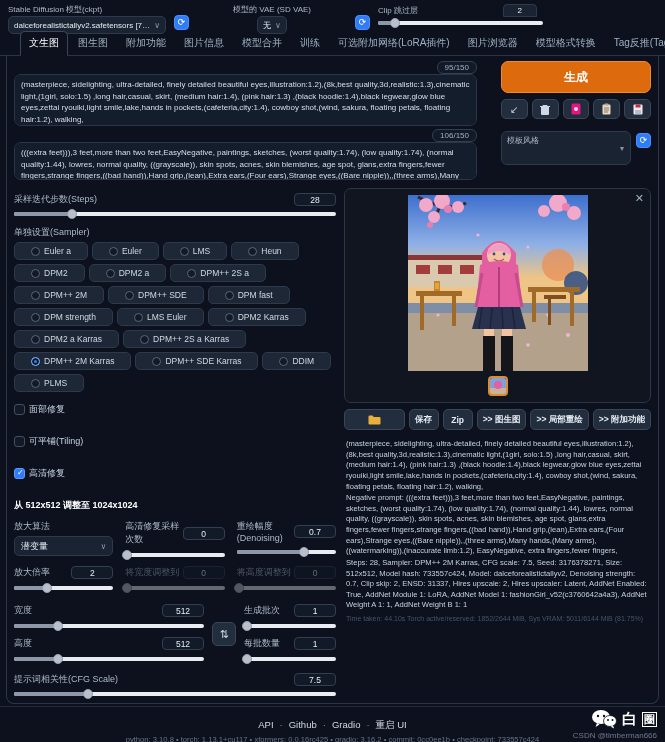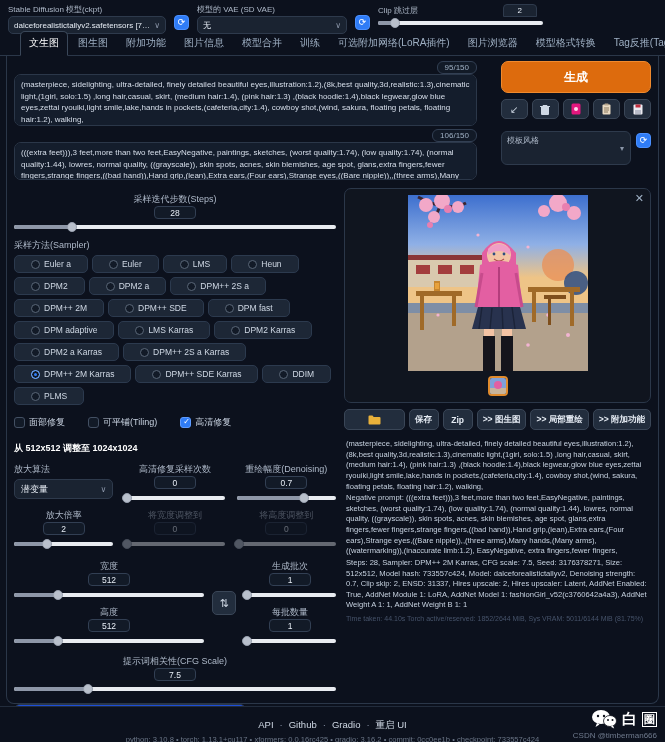--- a/index.html
+++ b/index.html
@@ -57,36 +57,36 @@
     padding:2px 5px; height:34px; position:relative; }
   .styles-label { font-size:8px; color:#aeb9c9; }
   .styles-caret { position:absolute; right:6px; top:12px; }
   .styles-row { display:flex; gap:5px; margin-top:6px; align-items:flex-start;}
   .styles-row .bluebtn{ margin-top:8px; }
   
   .row-b { display:flex; gap:8px; margin-top:8px; }
   .left-col { width:322px; }
   .right-col { flex:1; display:flex; flex-direction:column; }
   .sec-label { font-size:9px; color:#aeb9c9; }
-  .hdr-row { display:flex; align-items:center; justify-content:space-between; margin-bottom:2px;flex-direction:column; }
+  .hdr-row { display:flex; align-items:center; justify-content:space-between; margin-bottom:2px; }
   .numbox { background:#121a27; border:1px solid #323f53; border-radius:4px; min-width:42px; height:13px;
     text-align:center; color:#e6ecf4; font-size:8.5px; line-height:12px; padding:0 4px; }
   .group { border-bottom:1px solid #232e3f; padding:5px 0; }
   
   .samp-grid { display:flex; flex-wrap:wrap; gap:4px; margin-top:3px; }
   .samp { display:flex; align-items:center; gap:4px; background:#1d2736; border:1px solid #2c3a4e;
     border-radius:5px; padding:3px 16px; color:#cfd8e4; font-size:8.5px; cursor:pointer; font-family:inherit; }
   .radio { width:9px; height:9px; border-radius:50%; border:1px solid #5a6activated778; border:1px solid #5a6778; background:#121a27; }
   .samp.selected .radio { background:#2f7cf6; border-color:#7ab0ff; box-shadow:inset 0 0 0 2px #0f1723; }
   
   .cb { width:11px; height:11px; border:1px solid #435063; border-radius:3px; background:#121a27;
     display:inline-block; position:relative; flex:none; }
   .cb.checked { background:#2f7cf6; border-color:#5e9bff; }
   .cb.checked::after { content:"✓"; color:#fff; font-size:8px; position:absolute; left:2px; top:-1px; }
-  .check-row { display:flex; align-items:center; gap:13px; padding:6px 0 4px; flex-wrap:wrap; }
+  .check-row { display:flex; gap:19px; padding:6px 0 4px; flex-wrap:wrap;flex-direction:column; }
   .check-item { display:flex; align-items:center; gap:4px; color:#c6d0de; font-size:9px; margin-right:10px; cursor:pointer;}
   .hires-note { color:#fff; font-weight:bold; font-size:9px; }
   
   .grid3 { display:grid; grid-template-columns:1fr 1fr 1fr; gap:6px 12px; padding:4px 0 6px; }
   .cell .hdr-row { margin-bottom:3px; }
   .select { background:#1a2331; border:1px solid #2e3a4c; border-radius:5px; height:20px; display:flex;
     align-items:center; padding:0 6px; gap:4px; color:#e6ecf4; font-size:9px; cursor:pointer; }
   .select .val { flex:1; overflow:hidden; white-space:nowrap; }
   .cell.disabled .sec-label, .cell.disabled .numbox { opacity:.4; }
   
@@ -147,21 +147,21 @@
 
 <div class="quickbar">
   <div class="qgroup" style="width:158px;">
     <span class="qlabel">Stable Diffusion 模型(ckpt)</span>
     <div class="qselect">
       <span class="val">dalceforealistictallyv2.safetensors [733557c424]</span>
       <span class="caret">∨</span>
     </div>
   </div>
   <div class="bluebtn">⟳</div>
-  <div class="qgroup" style="width:150px;">
+  <div class="qgroup" style="width:150px;align-items:center;">
     <span class="qlabel">模型的 VAE (SD VAE)</span>
     <div class="qselect">
       <span class="val">无</span>
       <span class="caret">∨</span>
     </div>
   </div>
   <div class="bluebtn">⟳</div>
   <div class="clipwrap">
     <div class="cliptop">
       <span class="qlabel">Clip 跳过层</span>
@@ -266,21 +266,21 @@
         </div>
         <div class="slider" style="--pct: 18%;">
           <div class="track">
               <div class="fill"></div>
             </div>
             <div class="knob"></div>
         </div>
       </div>
 
       <div class="group" style="border-bottom:none; padding-top:2px;">
-        <span class="sec-label">采样方法(Sampler)</span>
+        <span class="sec-label">单独设置(Sampler)</span>
         <div class="samp-grid">
 
             <button class="samp">
               <span class="radio"></span>
               <span>Euler a</span>
             </button>
 
             <button class="samp">
               <span class="radio"></span>
               <span>Euler</span>
@@ -321,26 +321,26 @@
               <span>DPM++ SDE</span>
             </button>
 
             <button class="samp">
               <span class="radio"></span>
               <span>DPM fast</span>
             </button>
 
             <button class="samp">
               <span class="radio"></span>
-              <span>DPM adaptive</span>
-            </button>
-
-            <button class="samp">
-              <span class="radio"></span>
-              <span>LMS Karras</span>
+              <span>DPM strength</span>
+            </button>
+
+            <button class="samp">
+              <span class="radio"></span>
+              <span>LMS Euler</span>
             </button>
 
             <button class="samp">
               <span class="radio"></span>
               <span>DPM2 Karras</span>
             </button>
 
             <button class="samp">
               <span class="radio"></span>
               <span>DPM2 a Karras</span>

